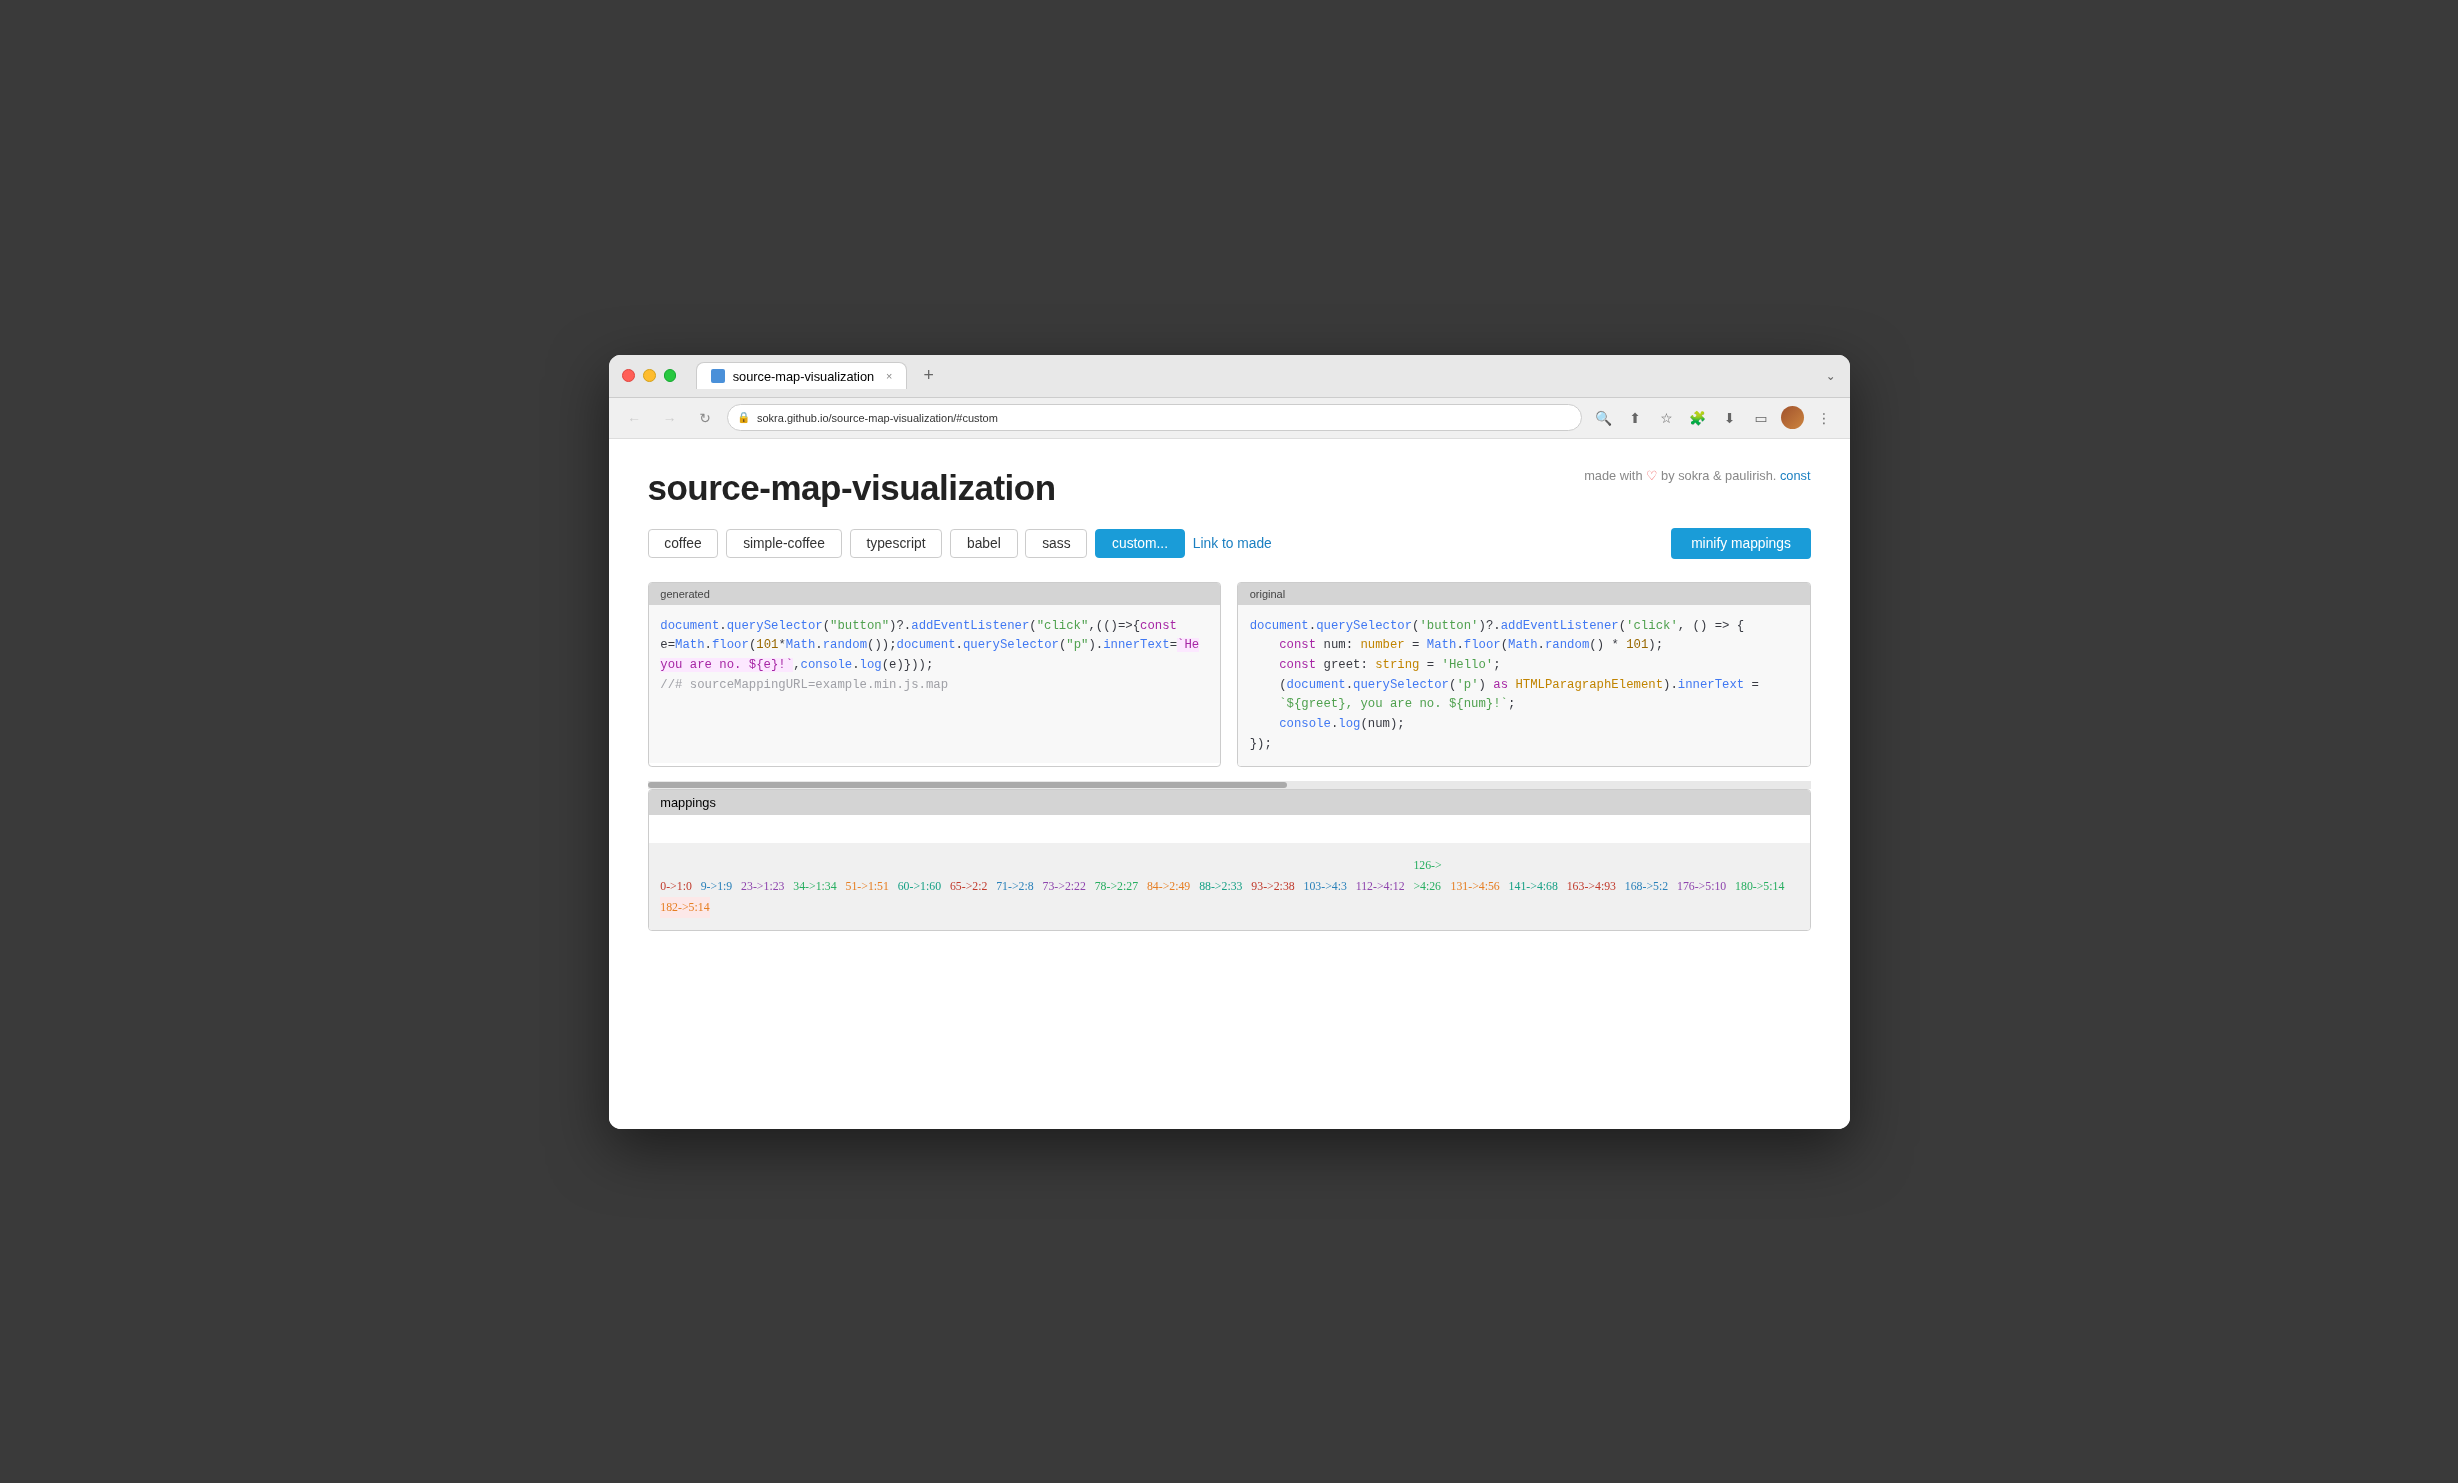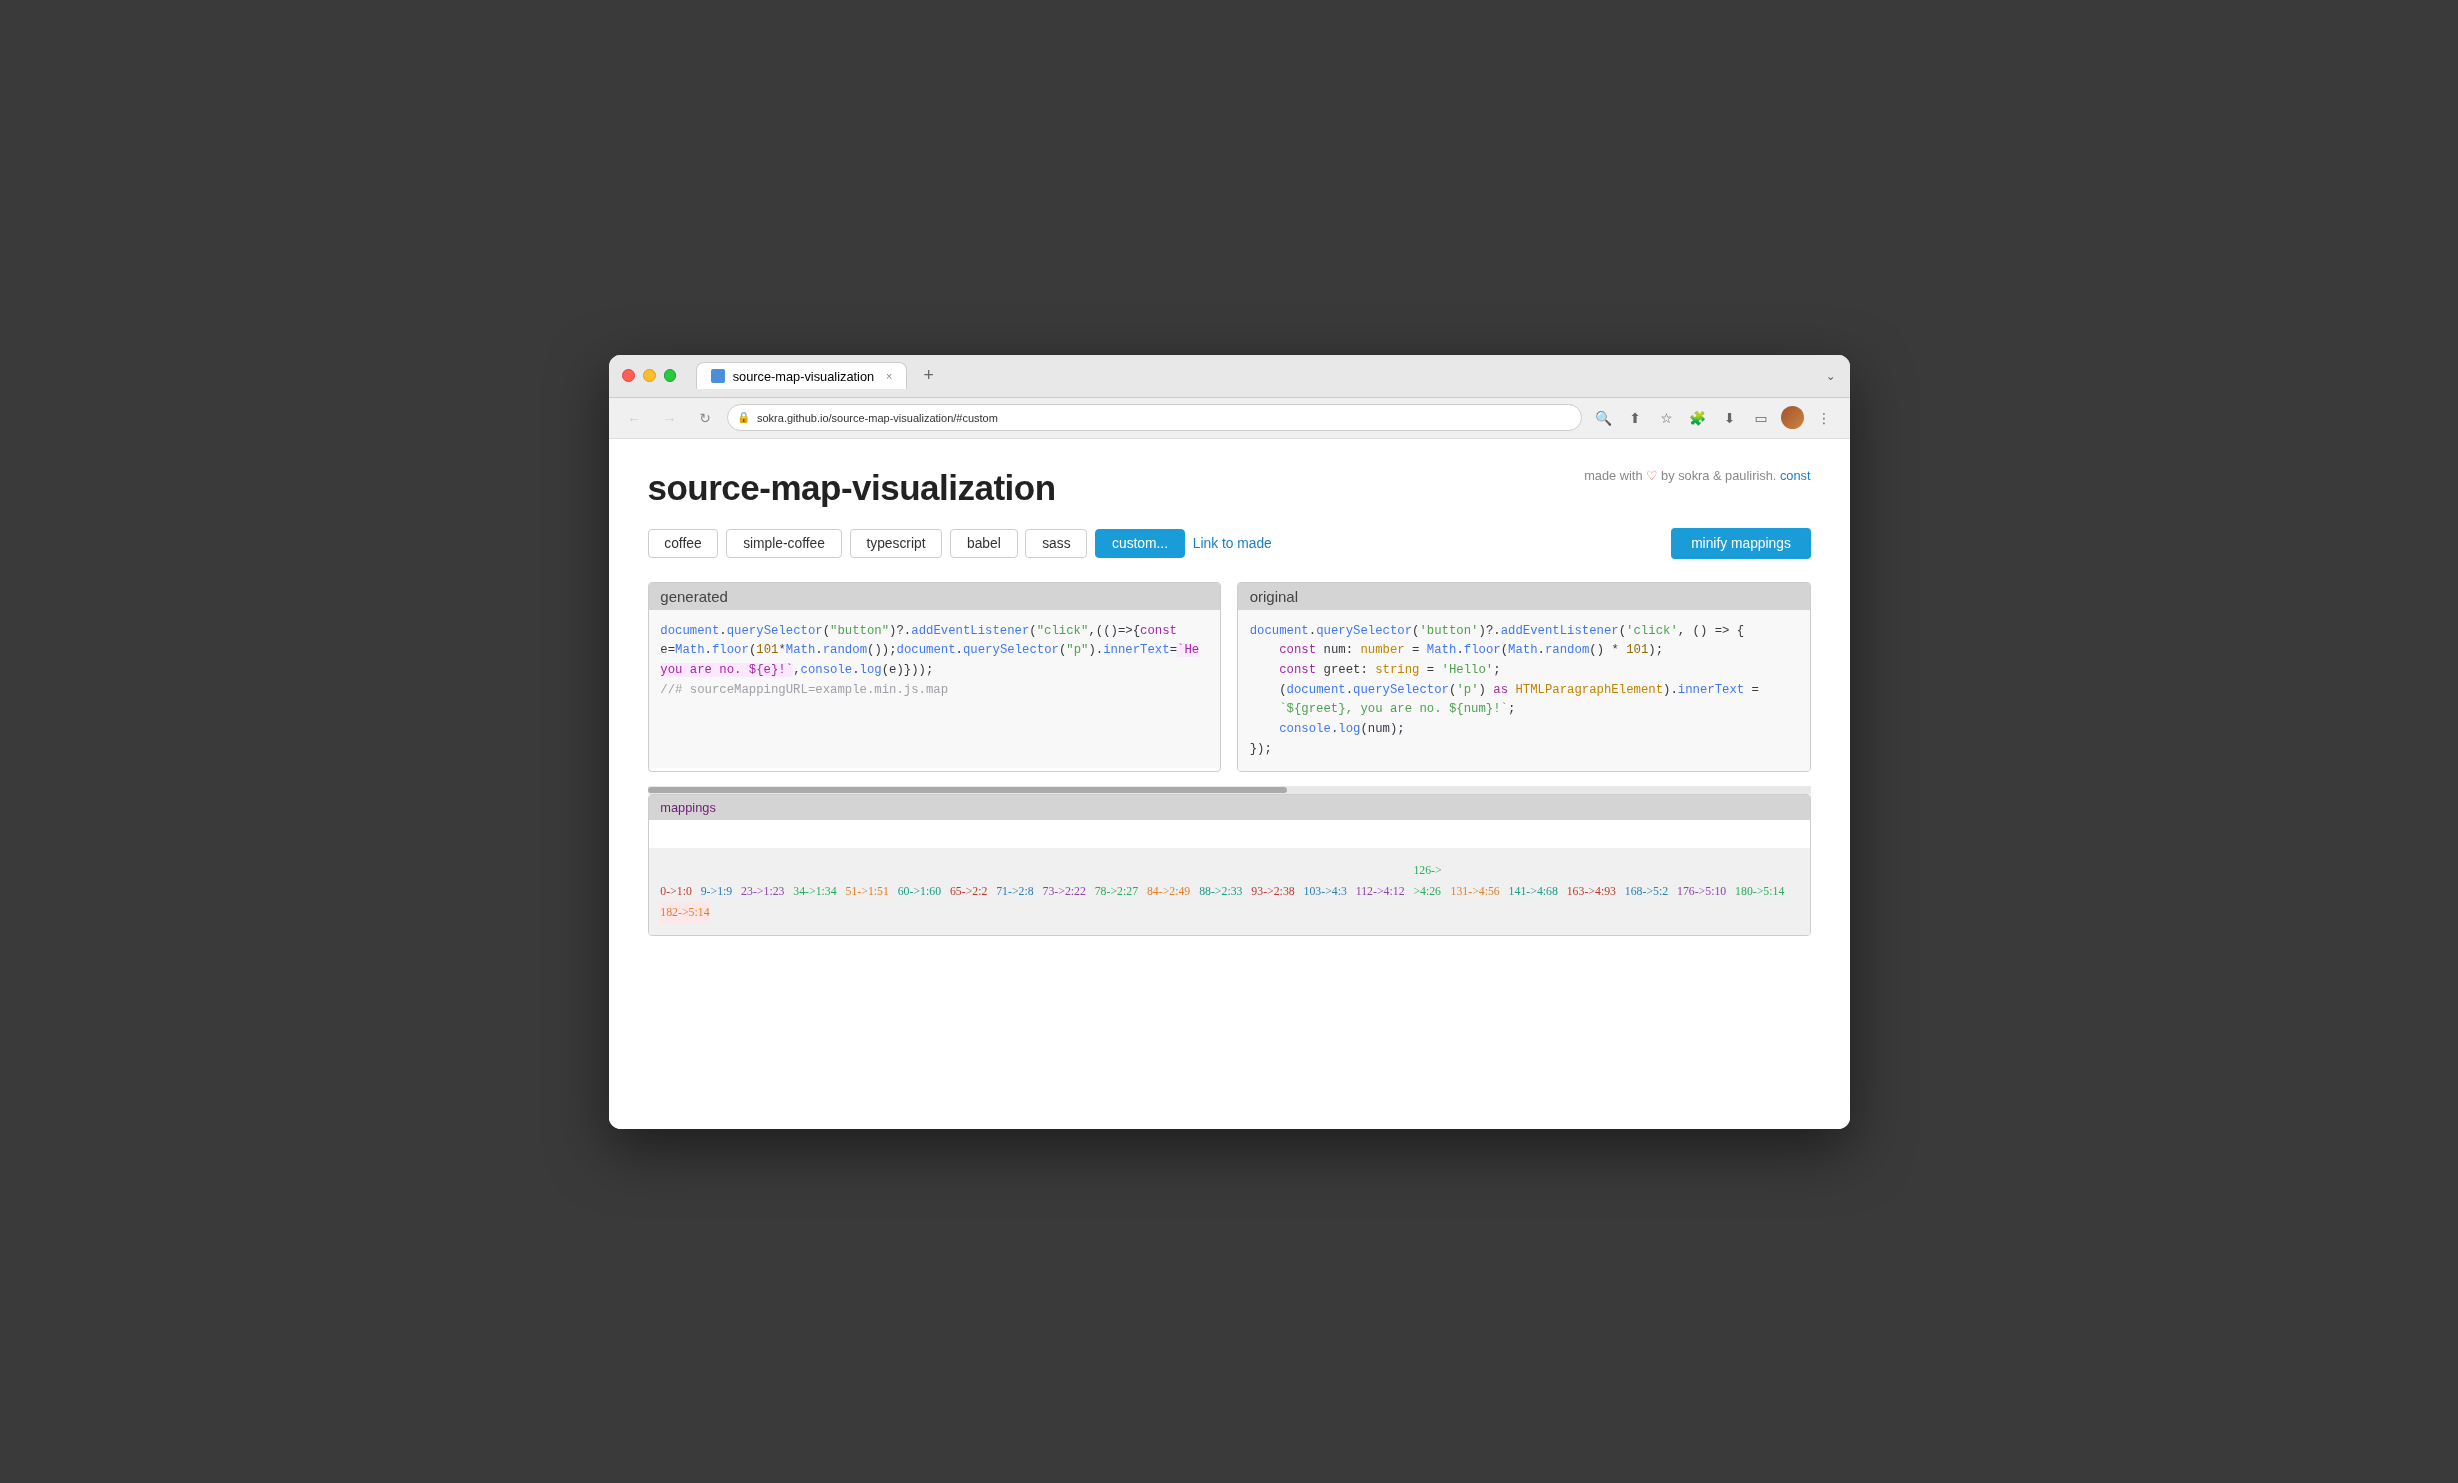--- a/index.html
+++ b/index.html
@@ -228,21 +228,21 @@
       margin-bottom: 15.8px;
     }
     .panel {
       border: 1px solid #ccc;
       border-radius: 3.9px;
       overflow: hidden;
     }
     .panel-header {
       background: #d4d4d4;
       padding: 4.9px 11.8px;
-      font-size: 15px;
+      font-size: 11px;
       color: #444;
       font-weight: 500;
     }
     .panel-body {
       background: #f8f8f8;
       padding: 11.8px;
       font-family: 'Courier New', monospace;
       font-size: 12.3px;
       line-height: 1.6;
       min-height: 158px;
@@ -252,21 +252,21 @@
     
     .mapping-panel {
       border: 1px solid #ccc;
       border-radius: 3.9px;
       overflow: hidden;
     }
     .mapping-header {
       background: #d4d4d4;
       padding: 4.9px 11.8px;
       font-size: 12.8px;
-      color: #701a75;
+      color: #000000;
     }
     .mapping-body {
       background: #f0f0f0;
       padding: 11.8px;
       font-family: Liberation Serif, serif;
       font-size: 11.8px;
       line-height: 1.8;
       margin-top: 28px;
     }
     

